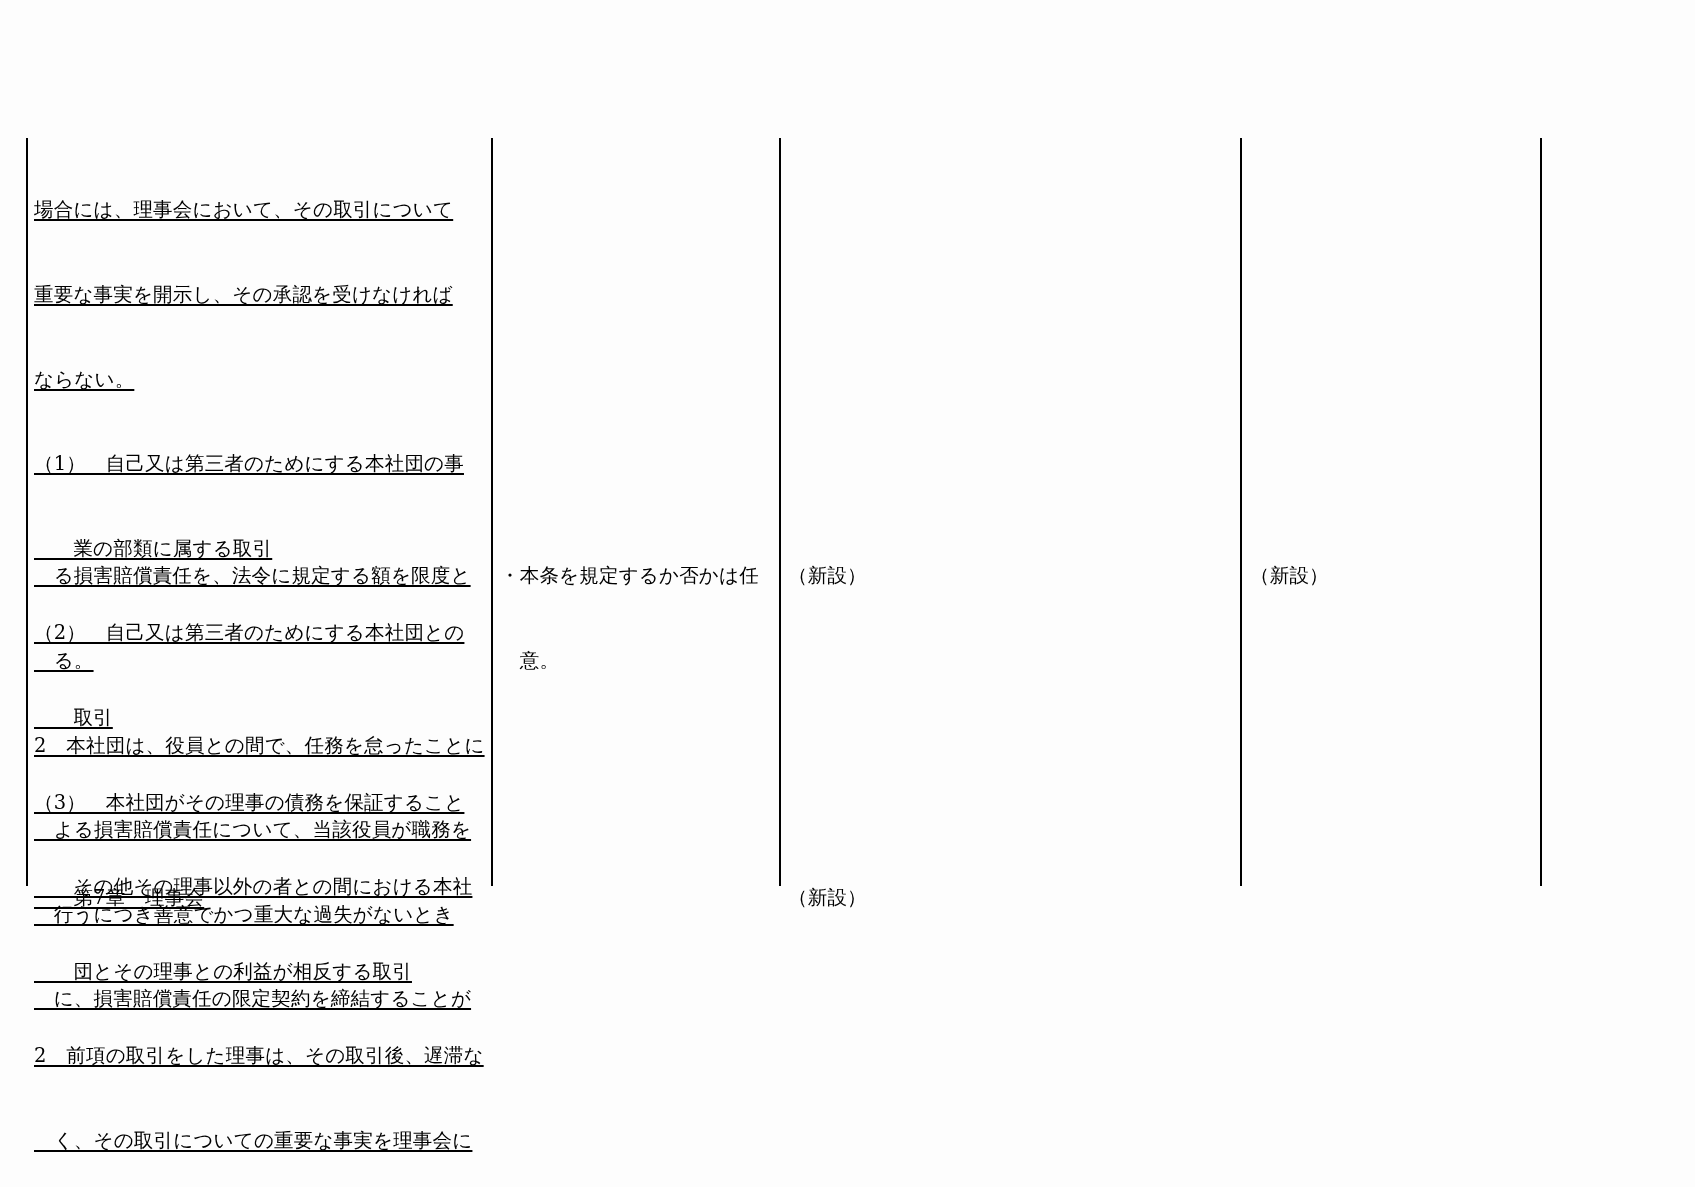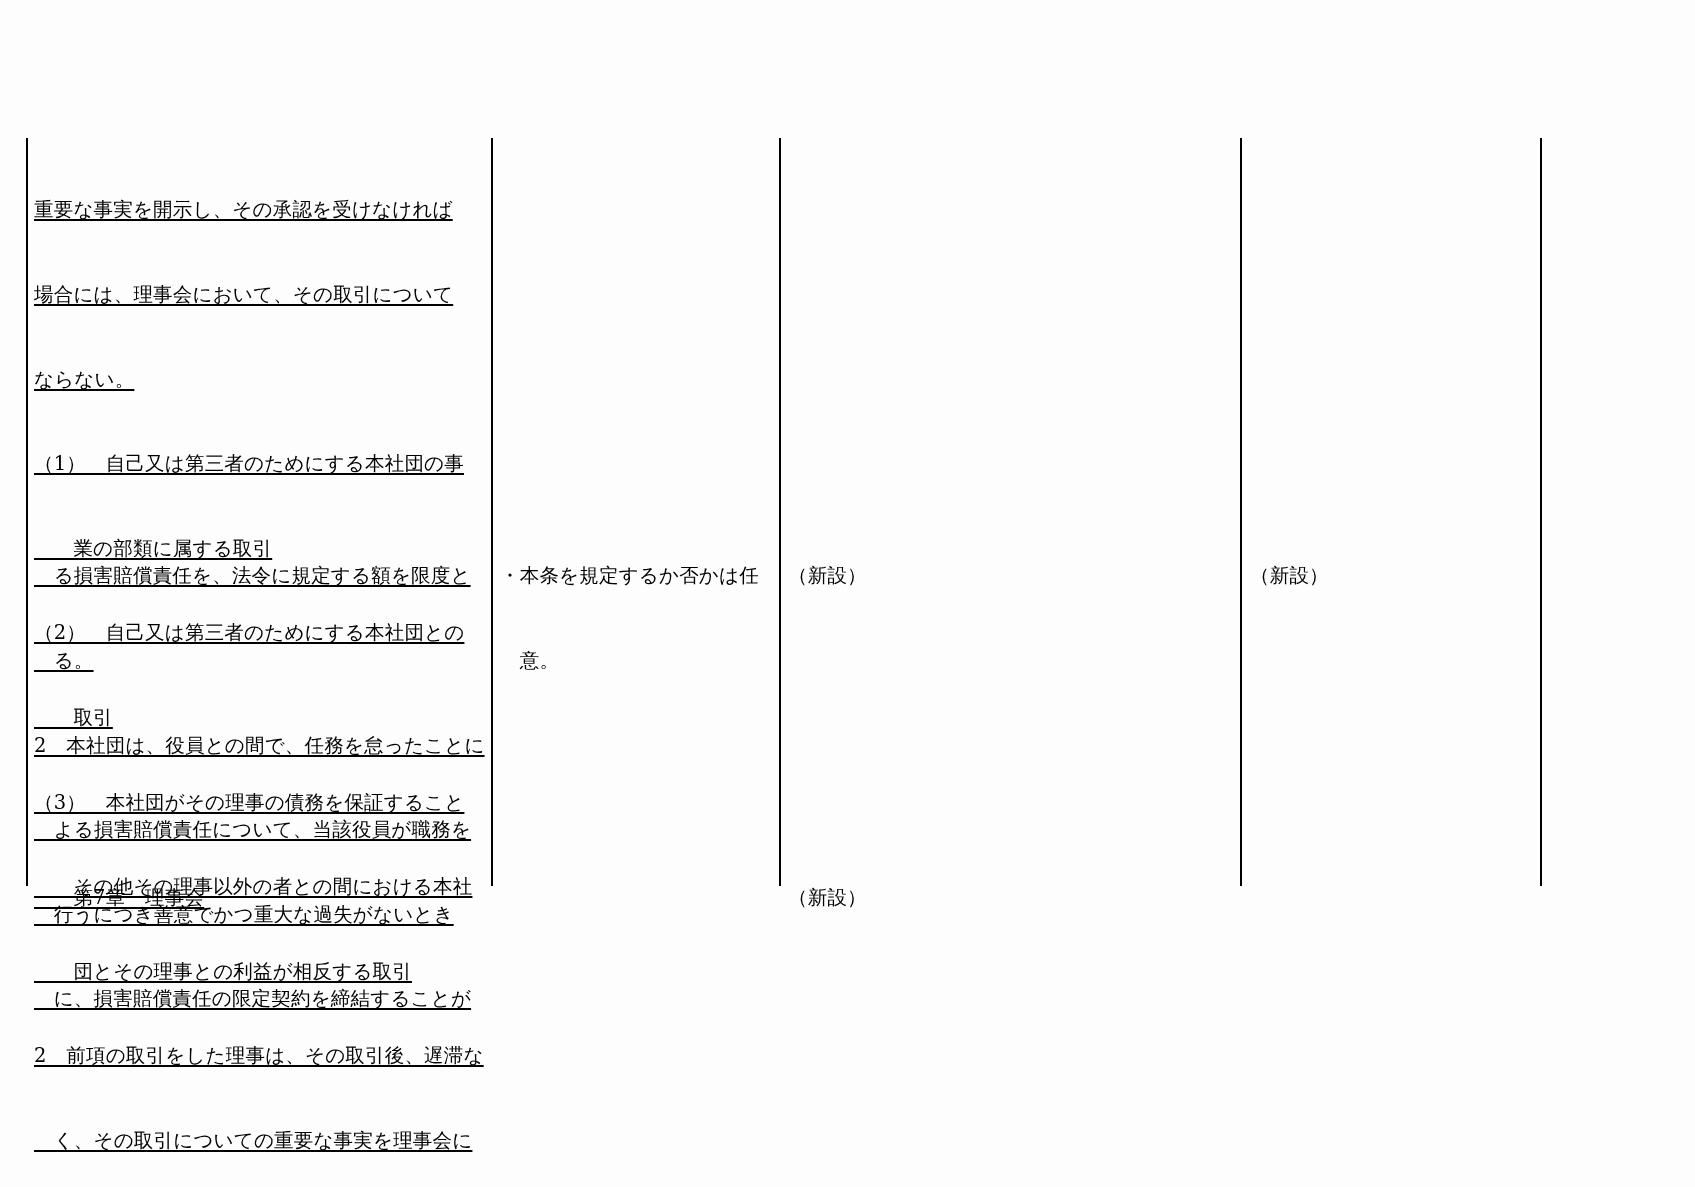--- a/index.html
+++ b/index.html
@@ -74,22 +74,22 @@
 
   <div class="doc-table">
 
     <div class="vrule r1"></div>
     <div class="vrule r2"></div>
     <div class="vrule r3"></div>
     <div class="vrule r4"></div>
     <div class="vrule r5"></div>
 
     <div class="block art1">
+      <span class="ln"><span class="u">場合には、理事会において、その取引について</span></span>
       <span class="ln"><span class="u">重要な事実を開示し、その承認を受けなければ</span></span>
-      <span class="ln"><span class="u">場合には、理事会において、その取引について</span></span>
       <span class="ln"><span class="u">ならない。</span></span>
       <span class="ln"><span class="u">（1）　自己又は第三者のためにする本社団の事</span></span>
       <span class="ln"><span class="u">　　業の部類に属する取引</span></span>
       <span class="ln"><span class="u">（2）　自己又は第三者のためにする本社団との</span></span>
       <span class="ln"><span class="u">　　取引</span></span>
       <span class="ln"><span class="u">（3）　本社団がその理事の債務を保証すること</span></span>
       <span class="ln"><span class="u">　　その他その理事以外の者との間における本社</span></span>
       <span class="ln"><span class="u">　　団とその理事との利益が相反する取引</span></span>
       <span class="ln"><span class="u">2　前項の取引をした理事は、その取引後、遅滞な</span></span>
       <span class="ln"><span class="u">　く、その取引についての重要な事実を理事会に</span></span>

